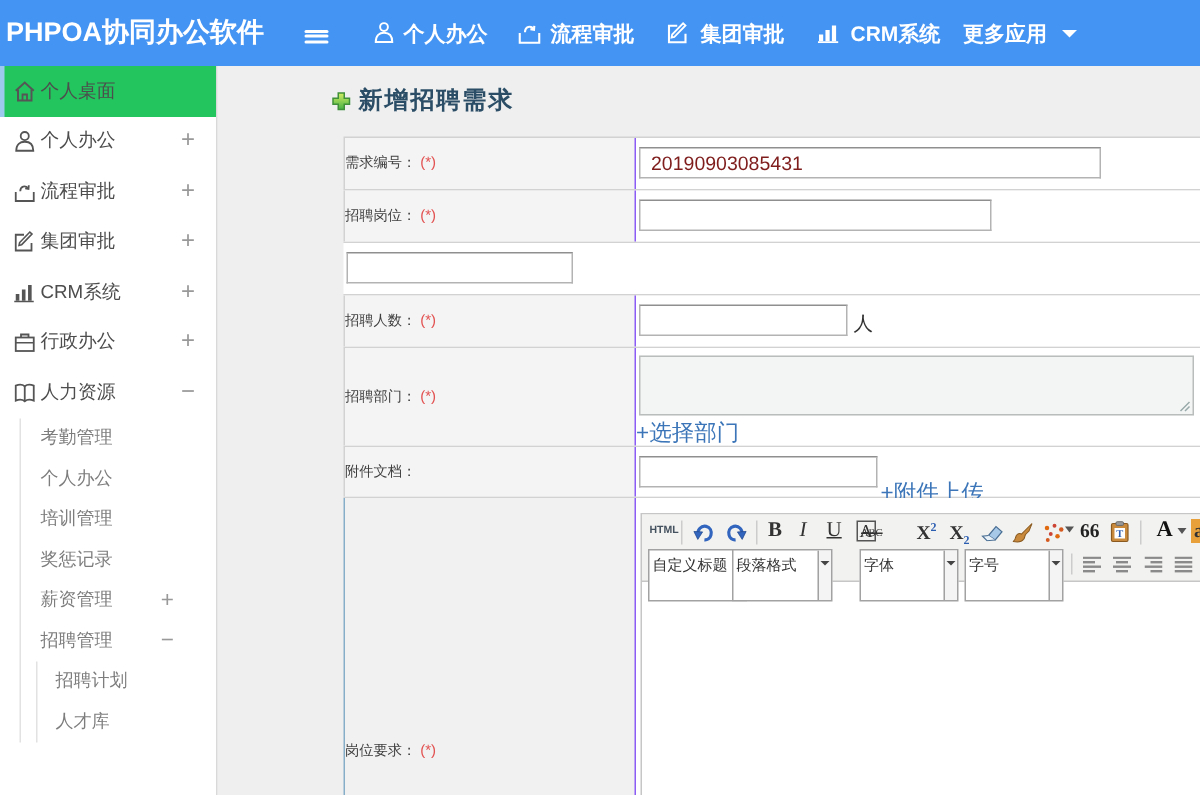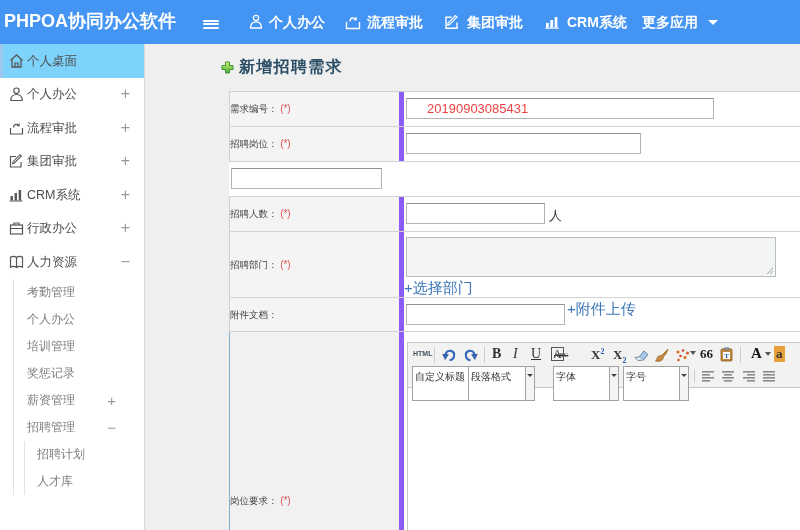--- a/index.html
+++ b/index.html
@@ -13,44 +13,44 @@
 .navitem { position:absolute; top:0; height:44px; line-height:44px; color:#fff; font-size:14px; font-weight:bold; }
 .navicon { position:absolute; top:14px; }
 .caret { position:absolute; left:708px; top:20px; width:0; height:0; border-left:5px solid transparent; border-right:5px solid transparent; border-top:5px solid #fff; }
 
 
 .sidebar { position:absolute; left:0; top:44px; width:145px; height:486px; background:#fff; border-right:1px solid #d9d9d9; }
 .sitem { position:relative; height:33.5px; font-size:12.5px; color:#4d4d4d; }
 .sitem .txt { position:absolute; left:27px; top:50%; transform:translateY(-50%); }
 .sitem .ico { position:absolute; left:9px; top:50%; transform:translateY(-50%); width:15px; height:15px; }
 .sitem .pm { position:absolute; right:14px; top:50%; transform:translateY(-50%); color:#999; font-size:16px; font-weight:normal; }
-.sitem.active { background:#7dd3fc; border-left:3px solid #9ec9ef; }
+.sitem.active { background:#22c55e; border-left:3px solid #9ec9ef; }
 .sitem.active .ico { left:6px; }
 .sitem.active .txt { left:24px; }
 .submenu { margin-left:13px; border-left:1px solid #e2e2e2; }
 .subitem { position:relative; height:27px; font-size:12px; color:#7d7d7d; }
 .subitem .txt { position:absolute; left:13px; top:50%; transform:translateY(-50%); }
 .subitem .pm { position:absolute; right:28px; top:50%; transform:translateY(-50%); color:#999; font-size:15px; }
 .submenu2 { margin-left:10px; border-left:1px solid #e2e2e2; }
 .submenu2 .txt { left:12px; }
 
 
 .main { position:absolute; left:146px; top:44px; width:654px; height:486px; background:#efefef; }
 .title { position:absolute; left:69px; top:13px; height:16px; }
 .title svg { position:absolute; left:6px; top:4px; }
 .title .t { position:absolute; left:24px; top:0; font-size:16px; font-weight:bold; color:#2b4e66; letter-spacing:1.3px; white-space:nowrap; }
 
 
 .ftable { position:absolute; left:83px; top:47px; width:940px; border-top:1px solid #d2d2d2; }
 .frow { display:flex; border-bottom:1px solid #d2d2d2; }
-.fcell-l { width:175px; background:#f4f4f4; border-left:1px solid #d2d2d2; border-right:5px solid #8b5cf6; position:relative; }
+.fcell-l { width:195px; background:#f4f4f4; border-left:1px solid #d2d2d2; border-right:1px solid #8b5cf6; position:relative; }
 .fcell-l .lab { position:absolute; left:0px; top:50%; transform:translateY(-50%); font-size:9.5px; color:#3f3f3f; white-space:nowrap; }
 .red { color:#e35252; font-size:10px; }
 .fcell-r { flex:1; background:#fff; position:relative; }
-input.fi { position:absolute; left:2px; height:21px; border:1px solid #b3b3b3; border-top-color:#8f8f8f; background:#fff; font-family:"Liberation Sans",sans-serif; font-size:13px; color:#ef4444; padding:0 20px; }
+input.fi { position:absolute; left:2px; height:21px; border:1px solid #b3b3b3; border-top-color:#8f8f8f; background:#fff; font-family:"Liberation Sans",sans-serif; font-size:13px; color:#7f1d1d; padding:0 7px; }
 .lnk { color:#3c76b9; font-size:15px; white-space:nowrap; }
 
 
 .fta { position:absolute; left:2px; top:5px; width:370px; height:40px; background:#f3f5f4; border:1px solid #b9bdbc; }
 .fta svg { position:absolute; right:1px; bottom:1px; }
 
 
 .editor { position:absolute; left:3px; top:10px; width:592px; height:330px; border:1px solid #c6c6c6; background:#fff; }
 .toolbar { position:relative; height:45px; background:#f2f2f0; border-bottom:1px solid #c6c6c6; }
 .tb { position:absolute; font-size:13px; color:#333; }
@@ -262,21 +262,21 @@
         <span class="lnk" style="position:absolute;left:0px;top:47px">+选择部门</span>
       </div>
     </div>
 
     <div class="frow" style="height:34px">
       <div class="fcell-l">
           <span class="lab">附件文档：</span>
         </div>
       <div class="fcell-r">
           <input class="fi" style="top: 6px; width: 159px;">
-          <span class="lnk" style="position:absolute;left:163px;top:2px">+附件上传</span>
+          <span class="lnk" style="position:absolute;left:163px;top:21px">+附件上传</span>
         </div>
     </div>
 
     <div class="frow" style="height:339px">
       <div class="fcell-l" style="border-left-color:#87aec9;background:#f1f1f1">
           <span class="lab">岗位要求： <span class="red">(*)</span></span>
         </div>
       <div class="fcell-r">
         <div class="editor">
           <div class="toolbar">

